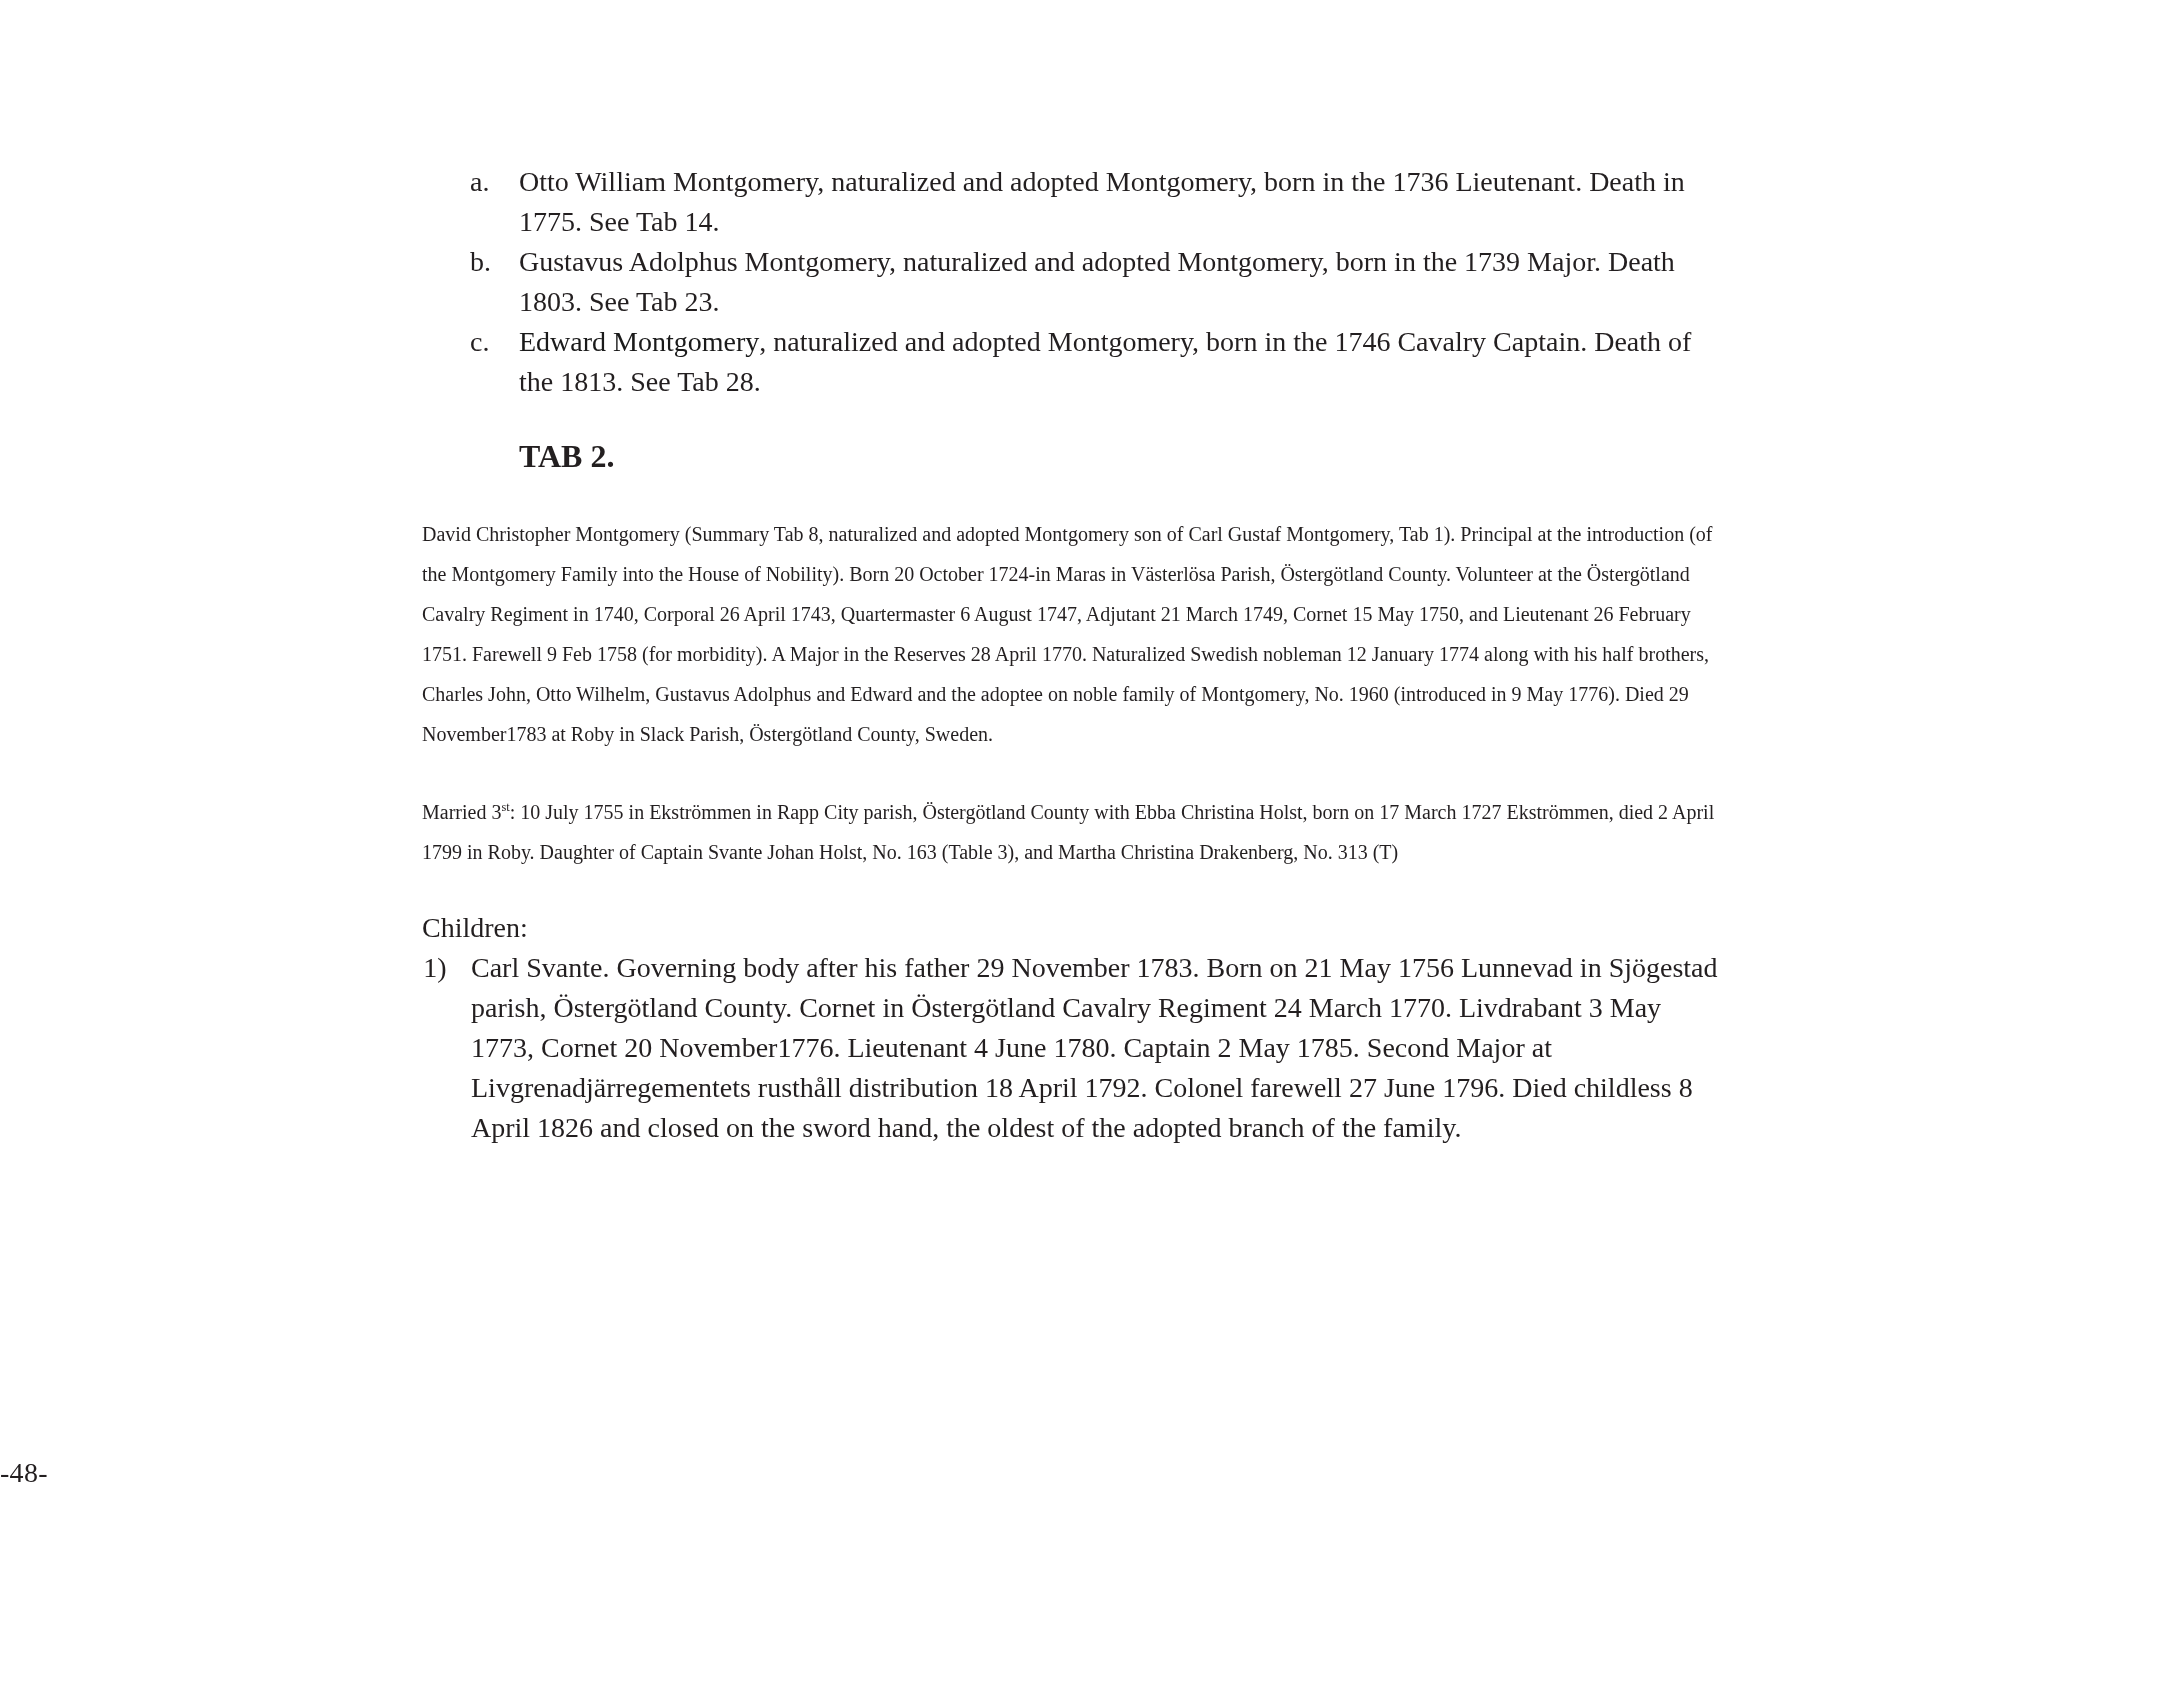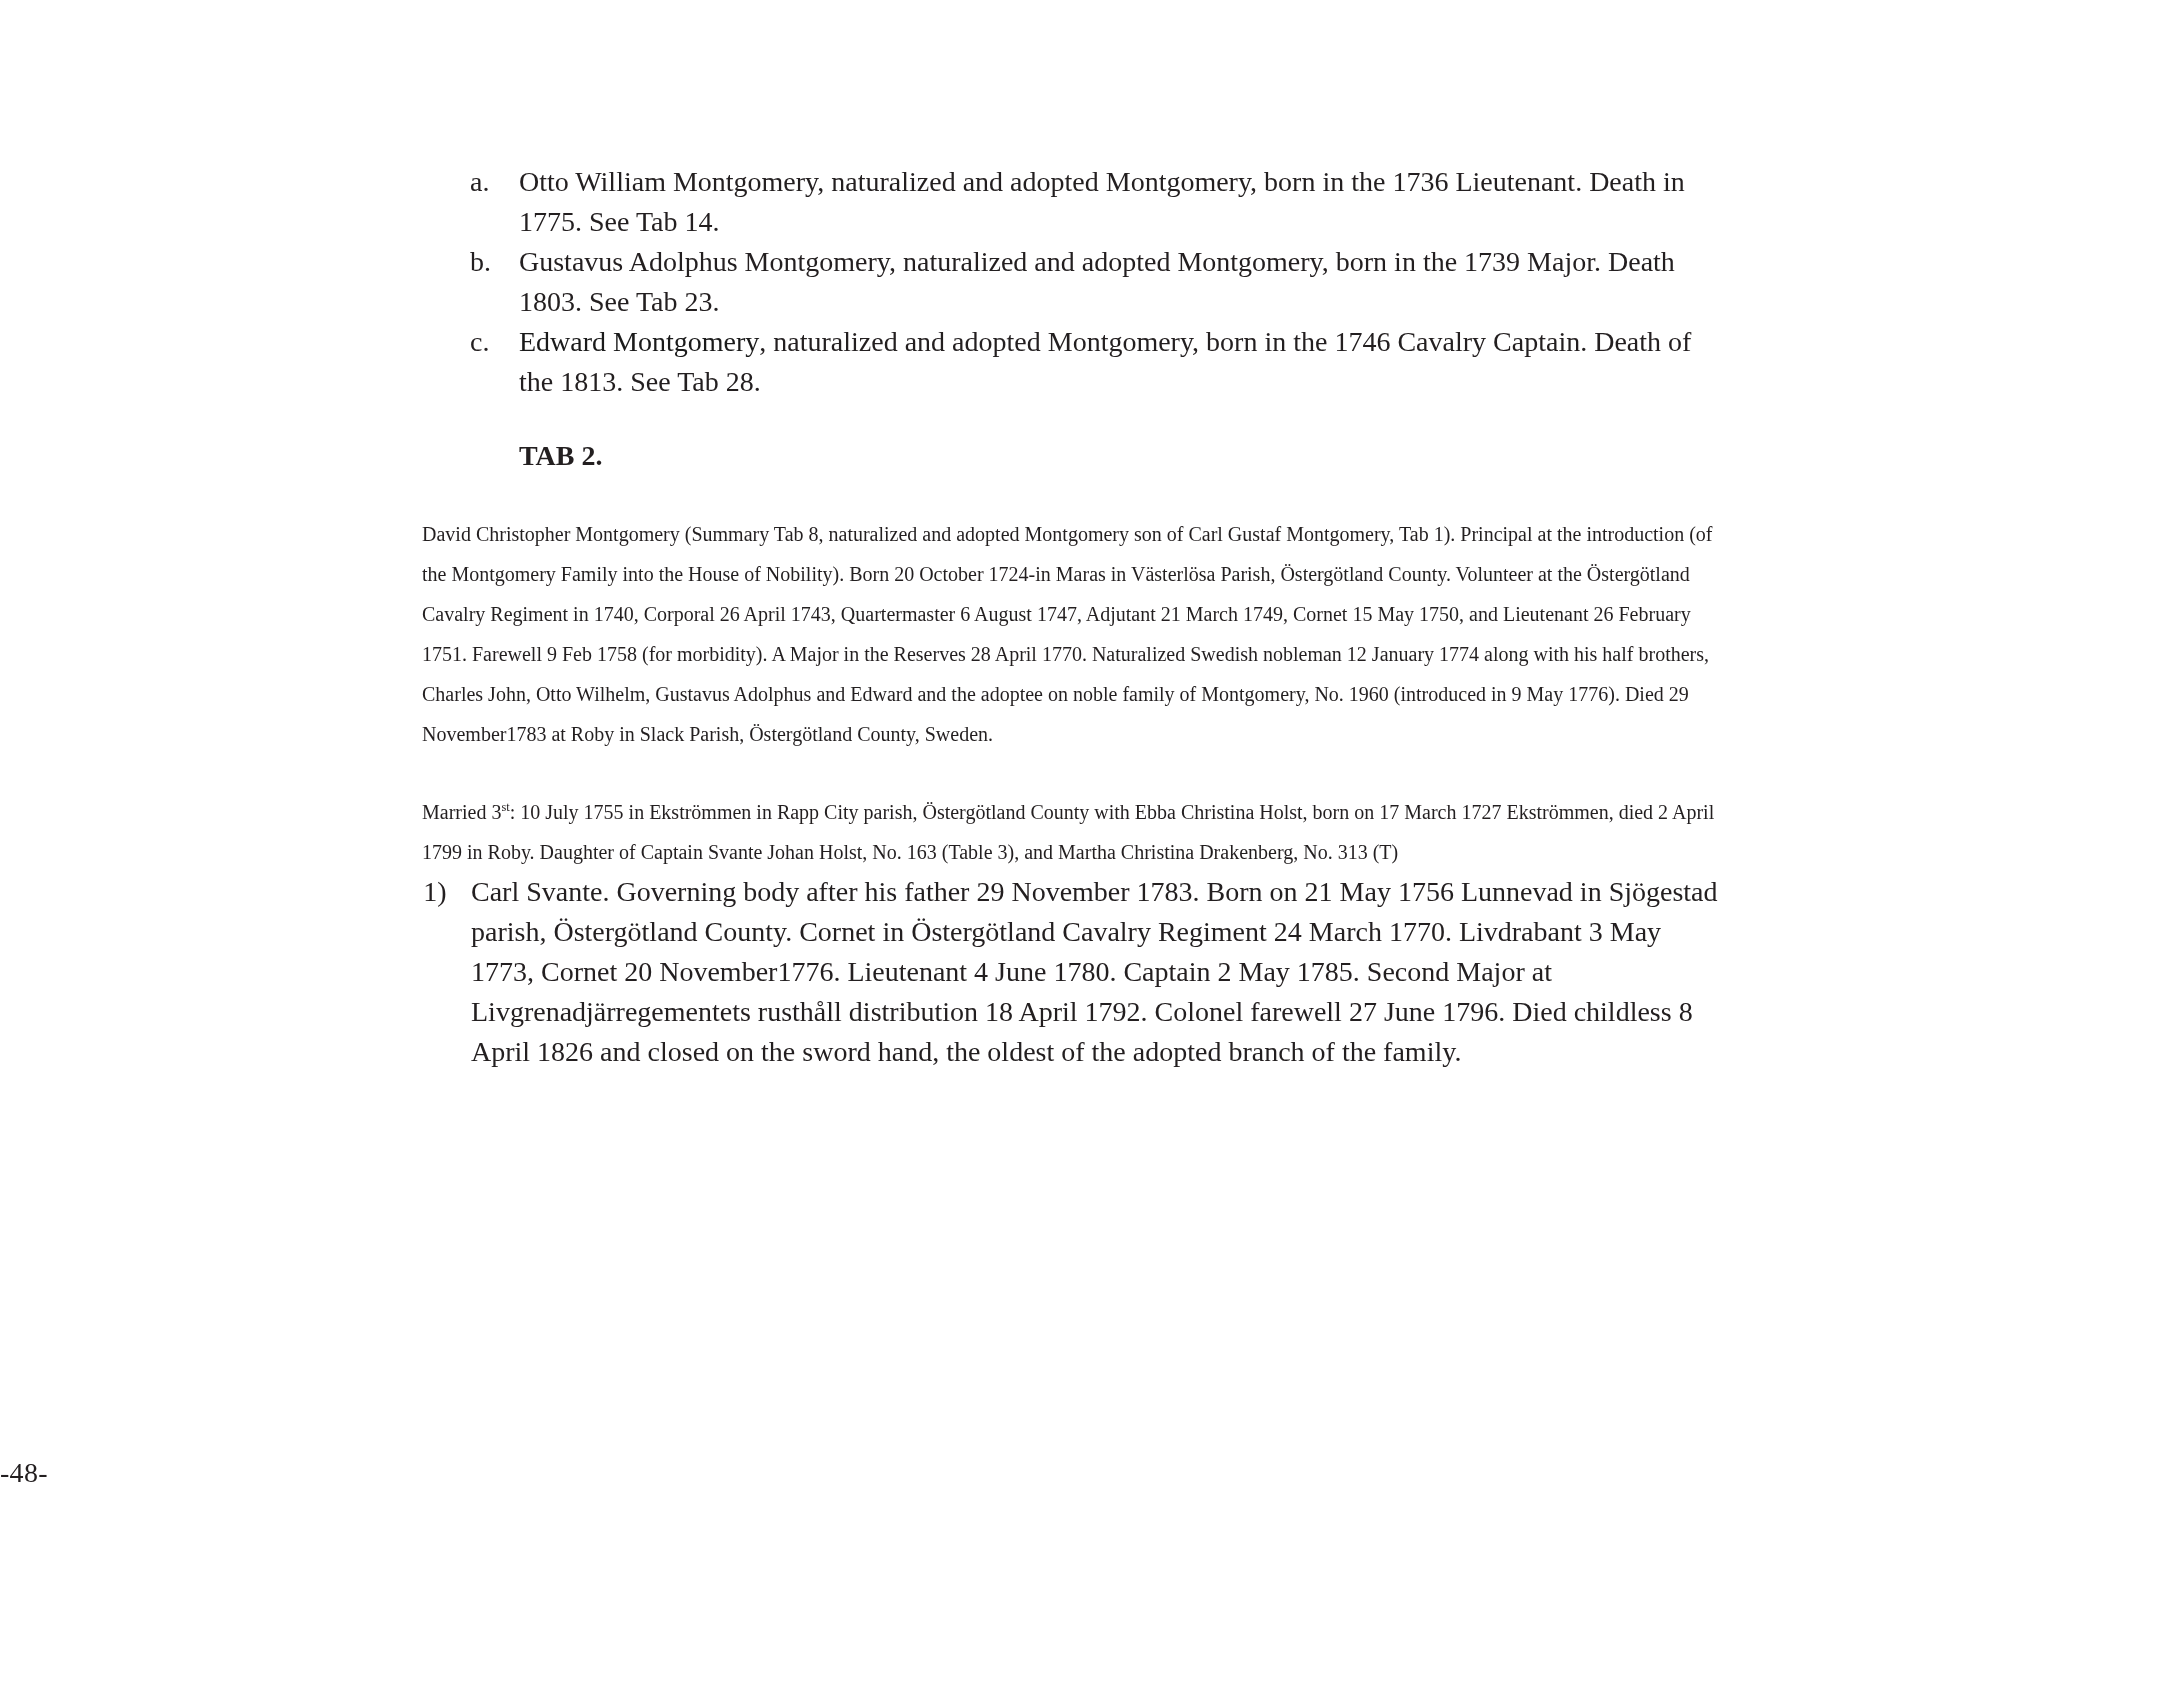--- a/index.html
+++ b/index.html
@@ -55,21 +55,21 @@
     left: 48px;            
     top: 0;
     width: 40px;
     text-align: left;
   }
 
   
   .tab-heading {
     margin: 34px 0 0 0;
     padding-left: 97px;
-    font-size: 28px;
+    font-size: 32px;
     line-height: 40px;
     font-weight: bold;
   }
 
   
   .para {
     margin: 38px 0 0 0;
     font-size: 20px;
     line-height: 40px;
   }
@@ -141,20 +141,21 @@
         <span class="alpha-marker">c.</span><span class="name-emph">Edward Montgomery</span><span>, naturalized and adopted Montgomery, born in the 1746 Cavalry Captain. Death of the 1813. See Tab 28.</span>
       </li>
     </ul>
 
     <div class="tab-heading">TAB 2.</div>
 
     <p class="para body-text">David Christopher Montgomery (Summary Tab 8, naturalized and adopted Montgomery son of Carl Gustaf Montgomery, Tab 1). Principal at the introduction (of the Montgomery Family into the House of Nobility).  Born 20 October 1724-in Maras in Västerlösa Parish, Östergötland County. Volunteer at the Östergötland Cavalry Regiment in 1740, Corporal 26 April 1743, Quartermaster 6 August 1747, Adjutant 21 March 1749, Cornet 15 May 1750, and Lieutenant 26 February 1751. Farewell 9 Feb 1758 (for morbidity). A Major in the Reserves 28 April 1770. Naturalized Swedish nobleman 12 January 1774 along with his half brothers, Charles John, Otto Wilhelm, Gustavus Adolphus and Edward and the adoptee on noble family of Montgomery, No. 1960 (introduced in 9 May 1776). Died 29 November1783 at Roby in Slack Parish, Östergötland County, Sweden.</p>
 
     <p class="para body-text"><span>Married 3</span><sup>st</sup><span>: 10 July 1755 in Ekströmmen in Rapp City parish, Östergötland County with Ebba Christina Holst, born on 17 March 1727 Ekströmmen, died 2 April 1799 in Roby. Daughter of Captain Svante Johan Holst, No. 163 (Table 3), and Martha Christina Drakenberg, No. 313 (T)</span></p>
 
+    <p class="children-label body-text">Children:</p>
 
     <ul class="num-list">
       <li class="num-item">
         <span class="num-marker">1)</span><span>Carl Svante. Governing body after his father 29 November 1783. Born on 21 May 1756 Lunnevad in Sjögestad parish, Östergötland County. Cornet in Östergötland Cavalry Regiment 24 March 1770. Livdrabant 3 May 1773, Cornet 20 November1776. Lieutenant 4 June 1780. Captain 2 May 1785. Second Major at Livgrenadjärregementets rusthåll distribution 18 April 1792. Colonel farewell 27 June 1796. Died childless 8 April 1826 and closed on the sword hand, the oldest of the adopted branch of the family.</span>
       </li>
     </ul>
 
   </div>
 
   <div class="page-number">-48-</div>

